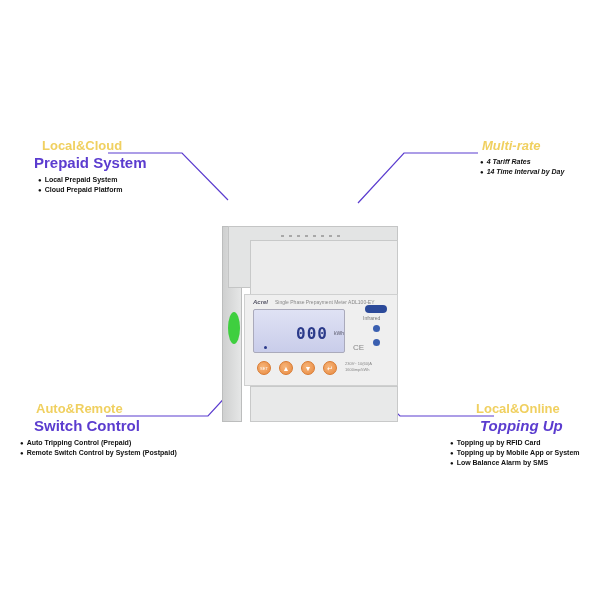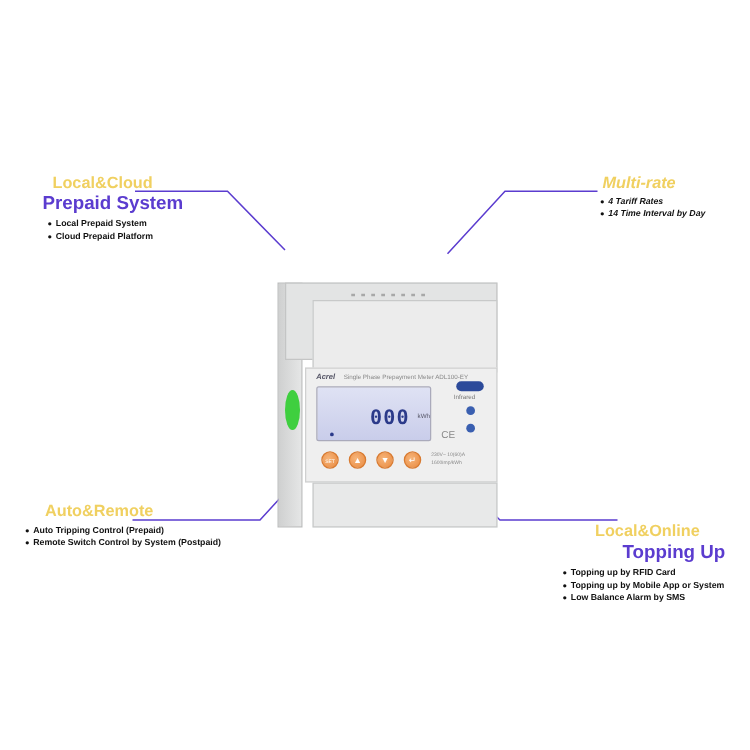--- a/index.html
+++ b/index.html
@@ -18,23 +18,23 @@
   #c-prepaid ul { margin-left: 4px; }
 
   #c-tariff { left: 476px; top: 138px; font-style: italic; }
   #c-tariff .sub { margin-left: 6px; }
   #c-tariff ul { margin-left: 4px; }
 
   #c-switch { left: 20px; top: 401px; }
   #c-switch .sub { margin-left: 16px; }
   #c-switch .title { margin-left: 14px; }
 
-  #c-topup { left: 450px; top: 417px; }
+  #c-topup { left: 450px; top: 401px; }
   #c-topup .sub { margin-left: 26px; }
-  #c-topup .title { margin-left: 48px; }
+  #c-topup .title { margin-left: 30px; font-style: italic; }
 
   svg.lines { position: absolute; left: 0; top: 0; width: 600px; height: 600px; }
 
   
   .device { position: absolute; left: 222px; top: 198px; width: 210px; height: 196px; margin-top: 28px; }
   .dev-left { position: absolute; left: 0; top: 0; width: 20px; height: 196px; background: linear-gradient(90deg,#cfd0d0,#e5e6e6); border: 1px solid #bcbdbd; }
   .dev-top { position: absolute; left: 6px; top: 0; width: 170px; height: 62px; background: #e3e4e4; border: 1px solid #c4c5c5; }
   .dev-top-cover { position: absolute; left: 28px; top: 14px; width: 148px; height: 58px; background: #ececec; border: 1px solid #c8c9c9; }
   .vent-dot { position: absolute; width: 3px; height: 2px; background: #a8a8a8; top: 8px; }
   .dev-face { position: absolute; left: 22px; top: 68px; width: 154px; height: 92px; background: #efefef; border: 1px solid #cfd0d0; }
@@ -76,20 +76,21 @@
 <div class="callout" id="c-tariff">
   <div class="sub">Multi-rate</div>
   <ul>
     <li>4 Tariff Rates</li>
     <li>14 Time Interval by Day</li>
   </ul>
 </div>
 
 <div class="callout" id="c-switch">
   <div class="sub">Auto&amp;Remote</div>
+  <div class="title">Switch Control</div>
   <ul>
     <li>Auto Tripping Control (Prepaid)</li>
     <li>Remote Switch Control by System (Postpaid)</li>
   </ul>
 </div>
 
 <div class="callout" id="c-topup">
   <div class="sub">Local&amp;Online</div>
   <div class="title">Topping Up</div>
   <ul>

